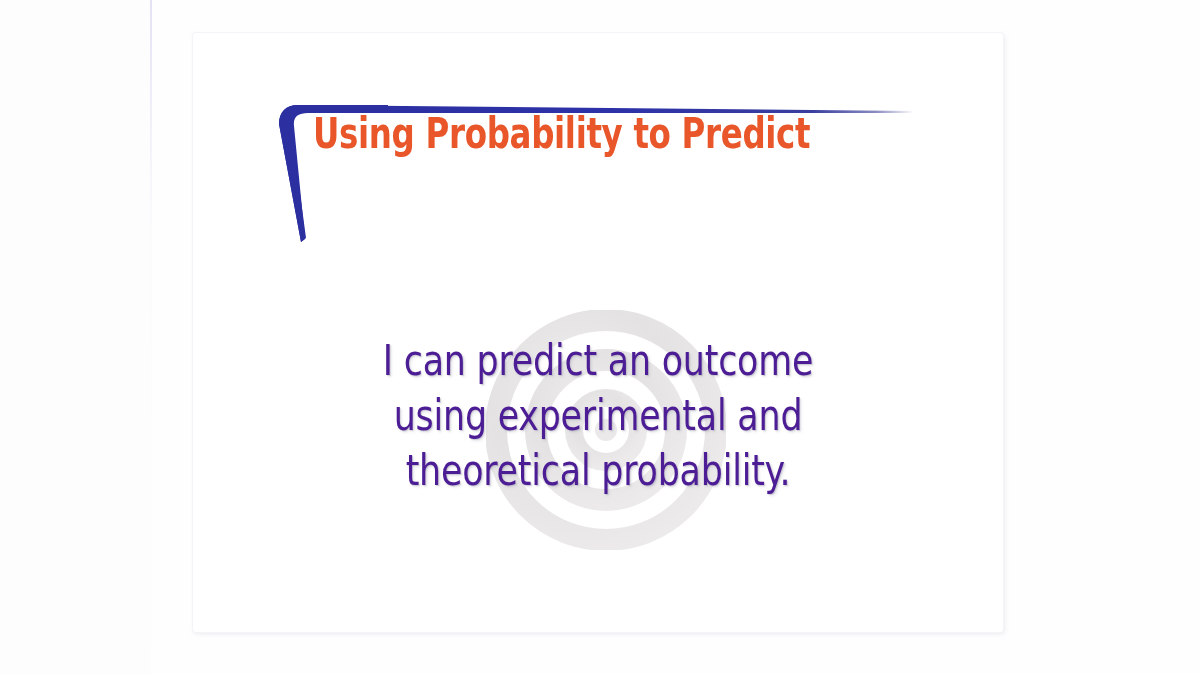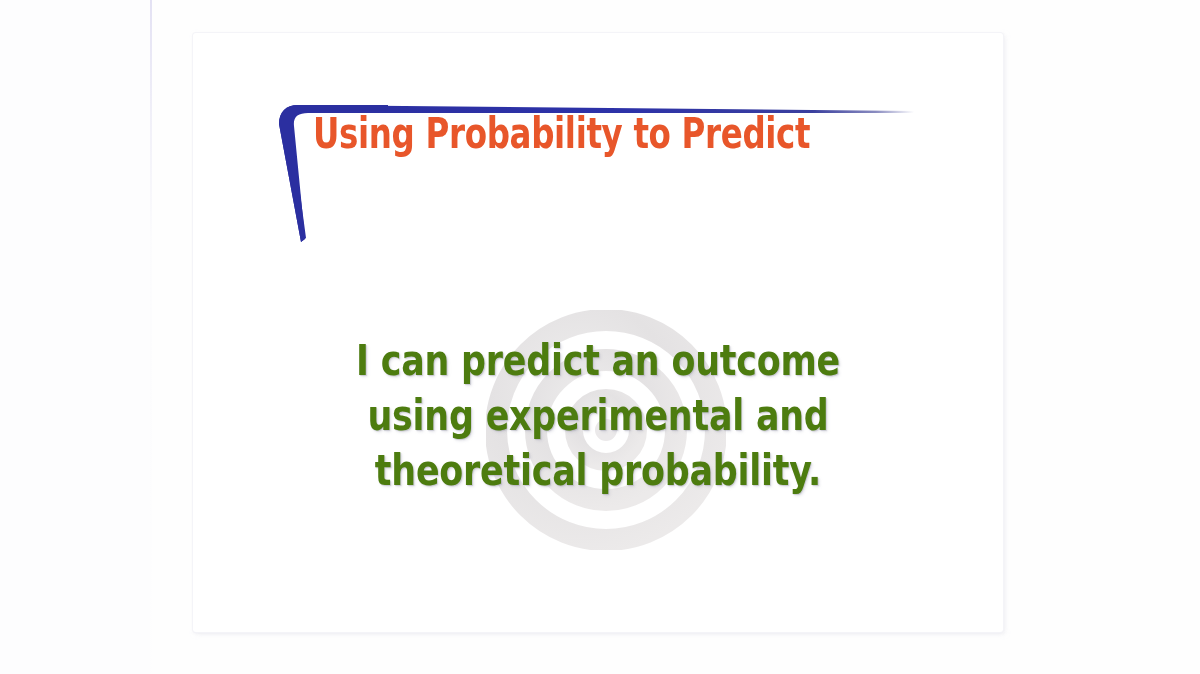--- a/index.html
+++ b/index.html
@@ -102,24 +102,24 @@
   
   #objective-text {
     position: absolute;
     left: 60px;
     top: 300px;       
     width: 690px;
     margin: 0;
     text-align: center;
     font-family: "DejaVu Sans Condensed", "Liberation Sans Narrow", "Liberation Sans", sans-serif;
     font-size: 43px;
-    font-weight: bold;
+    font-weight: normal;
     line-height: 55px;
     letter-spacing: -0.2px;
-    color: #4d7c0f;
+    color: #4c1d95;
     text-shadow: 1px 1px 1px rgba(150,150,165,0.40),
                  2px 2px 3px rgba(170,170,185,0.28);
   }
   #objective-text .line {
     display: block;
     transform: scaleX(0.9);
   }
 </style>
 </head>
 <body>

